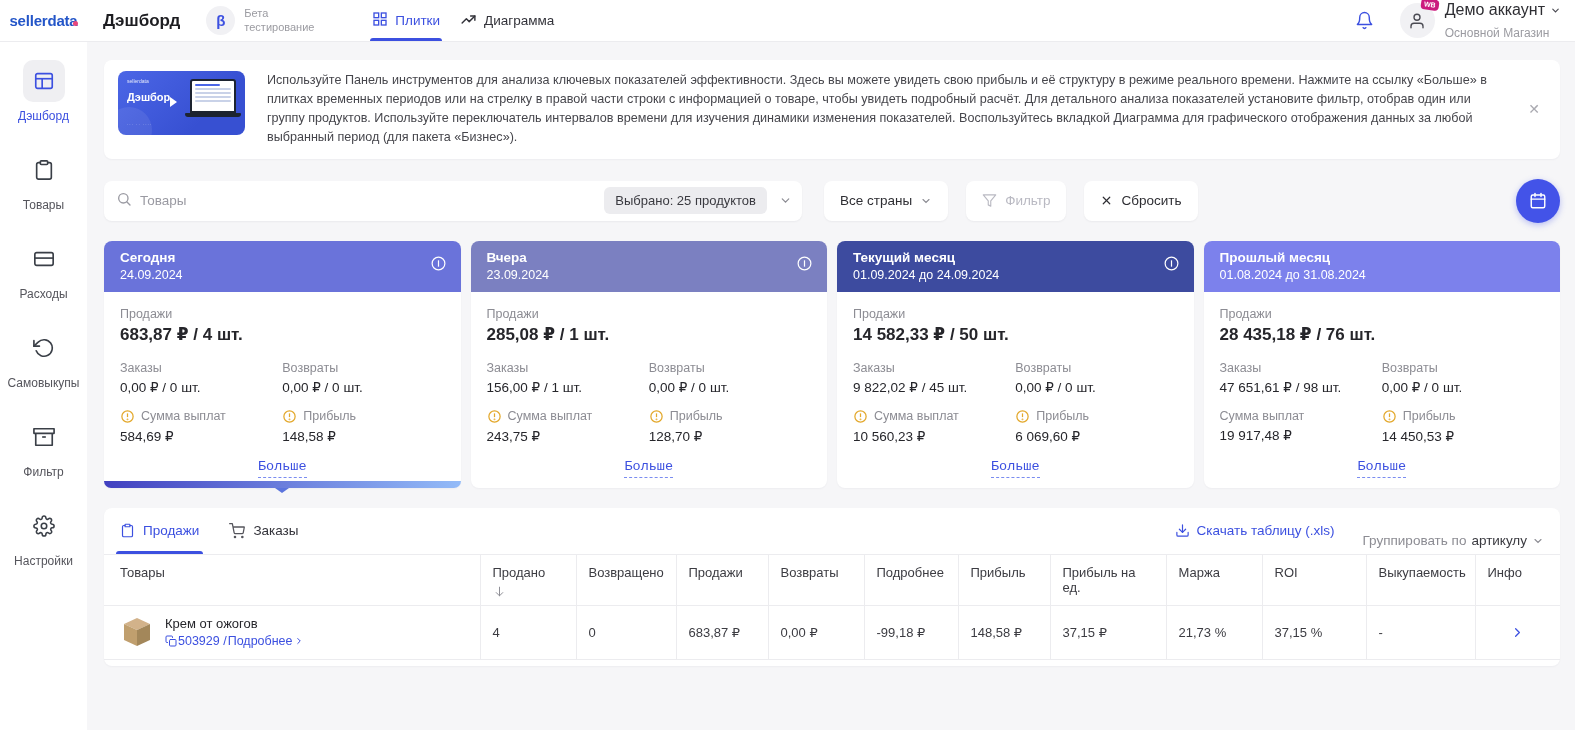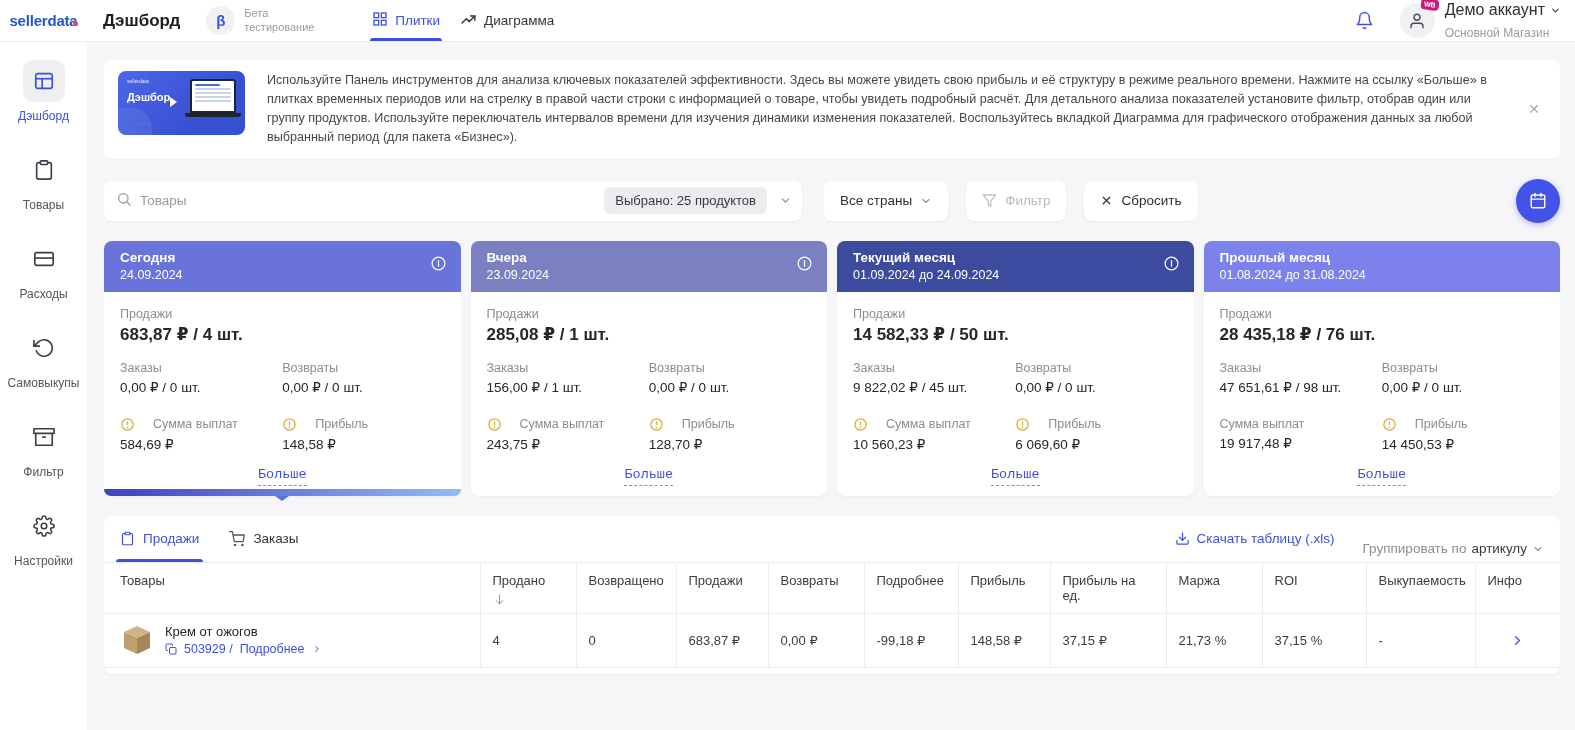--- a/index.html
+++ b/index.html
@@ -70,21 +70,21 @@
   .card { background:#fff; border-radius:8px; position:relative; box-shadow:0 1px 2px rgba(20,20,40,.04); }
   .card-head { border-radius:8px 8px 0 0; padding:9px 16px 10px; color:#fff; position:relative; }
   .card-title { font-size:13.5px; font-weight:bold; }
   .card-period { font-size:12.5px; margin-top:3px; }
   .info-ic { position:absolute; right:14px; top:14px; cursor:pointer; display:flex; }
   .card-body { padding:15px 16px 14px; }
   .lbl { font-size:12.5px; color:#8c8c93; }
   .big { font-size:17px; font-weight:bold; color:#26262b; margin-top:3px; margin-bottom:16px; }
   .two { display:grid; grid-template-columns:1fr 1fr; margin-bottom:14px; }
   .val { font-size:13.5px; color:#26262b; margin-top:4px; }
-  .wlbl { display:flex; align-items:center; gap:18px; font-size:12.5px; color:#8c8c93;margin-top:8px; }
+  .wlbl { display:flex; align-items:center; gap:6px; font-size:12.5px; color:#8c8c93; }
   .more { display:block; text-align:center; color:#3c50e0; font-size:13.5px; margin-top:6px; cursor:pointer; }
   .more span { border-bottom:1.5px dashed #7a8cf0; padding-bottom:3px;font-family:Liberation Mono, monospace; }
   .sel-bar { position:absolute; left:0; right:0; bottom:0; height:7px; border-radius:0 0 8px 8px; background:linear-gradient(90deg,#4140c0,#93bbf8); }
   .sel-bar::after { content:""; position:absolute; top:100%; left:50%; margin-left:-7px; border-left:7px solid transparent; border-right:7px solid transparent; border-top:5px solid #5b74dd; }
 
   
   .table-card { background:#fff; border-radius:8px; margin-top:20px; box-shadow:0 1px 2px rgba(20,20,40,.04); padding-bottom:6px; }
   .ttabs-row { display:flex; align-items:center; height:46px; padding:0 16px; }
   .ttab { display:flex; align-items:center; gap:8px; font-size:13.5px; color:#33333a; height:100%; position:relative; margin-right:30px; cursor:pointer; }
   .ttab.active { color:#3c50e0; }
@@ -93,21 +93,21 @@
   .dl-link { display:flex; align-items:center; gap:7px; color:#3c50e0; font-size:13.5px; cursor:pointer; }
   .group-by { display:flex; align-items:center; gap:5px; font-size:13.5px; color:#8c8c93; cursor:pointer;margin-top:20px; }
   .group-by b { color:#3a3a40; font-weight:normal; }
   table { width:100%; border-collapse:collapse; table-layout:fixed; }
   thead th { font-weight:normal; text-align:left; font-size:13px; color:#3c3c42; padding:10px 12px 6px; border-top:1px solid #ececef; border-bottom:1px solid #ececef; vertical-align:top; }
   thead th .sort { display:block; margin-top:5px; height:14px; }
   tbody td { font-size:13px; color:#3c3c42; padding:8px 12px; height:54px; border-bottom:1px solid #ececef; }
   thead th + th, tbody td + td { border-left:1px solid #ececef; }
   .prod-cell { display:flex; align-items:center; gap:11px; }
   .prod-name { font-size:13px; color:#26262b; }
-  .prod-sku { display:flex; align-items:center; gap:7px; color:#3c50e0; font-size:12.5px; margin-top:3px; cursor:pointer; }
+  .prod-sku { display:flex; align-items:center; gap:1px; color:#3c50e0; font-size:12.5px; margin-top:3px; cursor:pointer; }
   .row-chev { display:flex; justify-content:center; cursor:pointer; }
 </style>
 </head>
 <body>
 
 <div class="topbar">
   <div class="logo">
       <span>sellerdata</span>
       <span class="dot"></span>
     </div>

